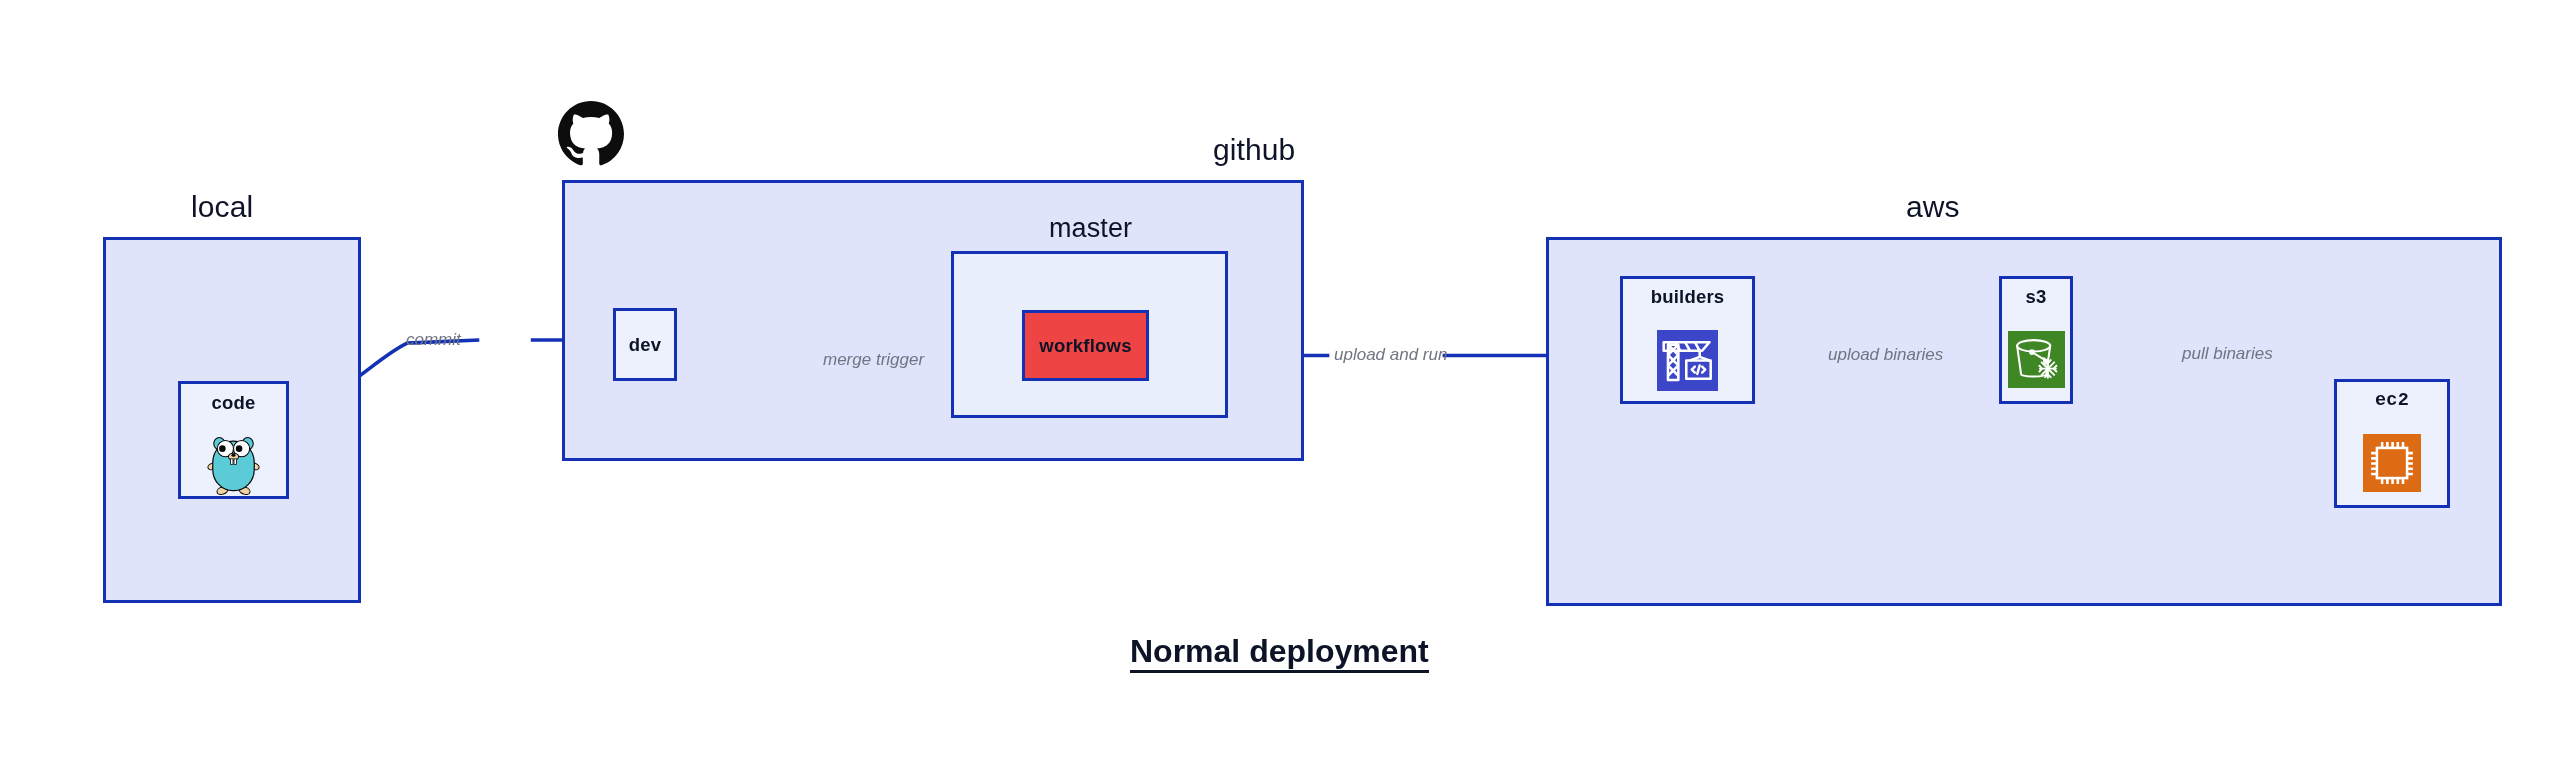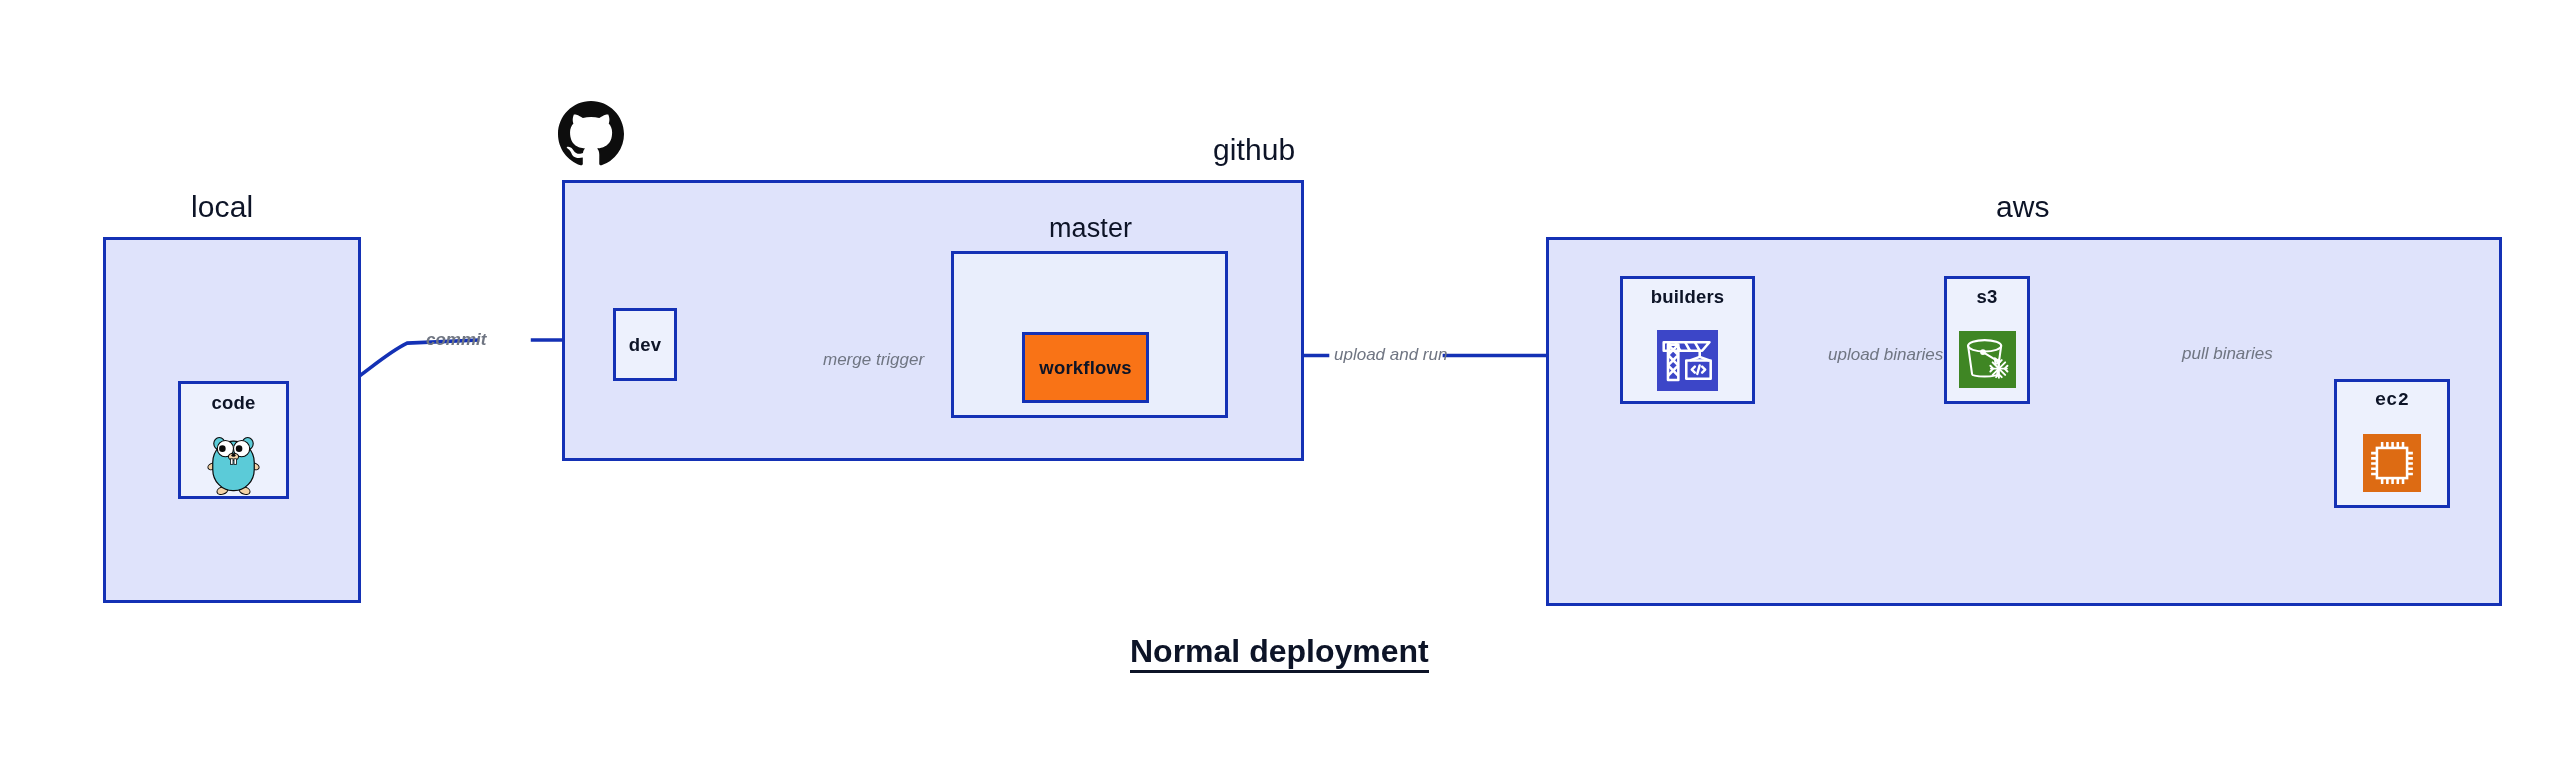--- a/index.html
+++ b/index.html
@@ -159,26 +159,26 @@
     <path fill="#0d0d0d" d="M8 0C3.58 0 0 3.58 0 8c0 3.54 2.29 6.53 5.47 7.59.4.07.55-.17.55-.38 0-.19-.01-.82-.01-1.49-2.01.37-2.53-.49-2.69-.94-.09-.23-.48-.94-.82-1.13-.28-.15-.68-.52-.01-.53.63-.01 1.08.58 1.23.82.72 1.21 1.87.87 2.33.66.07-.52.28-.87.51-1.07-1.78-.2-3.64-.89-3.64-3.95 0-.87.31-1.59.82-2.15-.08-.2-.36-1.02.08-2.12 0 0 .67-.21 2.2.82.64-.18 1.32-.27 2-.27s1.36.09 2 .27c1.53-1.04 2.2-.82 2.2-.82.44 1.1.16 1.92.08 2.12.51.56.82 1.27.82 2.15 0 3.07-1.87 3.75-3.65 3.95.29.25.54.73.54 1.48 0 1.07-.01 1.93-.01 2.2 0 .21.15.46.55.38A8.01 8.01 0 0 0 16 8c0-4.42-3.58-8-8-8z"></path>
   </svg>
 
   <div class="node" style="left:613px; top:308px; width:64px; height:73px; justify-content:center;">
     <div class="node-label">dev</div>
   </div>
 
   <div class="subgroup" style="left:951px; top:251px; width:277px; height:167px;"></div>
   <div class="group-label" style="left:1049px; top:213px; font-size:27px;">master</div>
 
-  <div class="node" style="left:1022px; top:332px; width:127px; height:71px; justify-content:center; background:#f97316;">
+  <div class="node" style="left:1022px; top:310px; width:127px; height:71px; justify-content:center; background:#ef4444;">
     <div class="node-label">workflows</div>
   </div>
 
   <div class="group" style="left:1546px; top:237px; width:956px; height:369px;"></div>
-  <div class="group-label" style="left:1996px; top:190px;">aws</div>
+  <div class="group-label" style="left:1906px; top:190px;">aws</div>
 
   <div class="node" style="left:1620px; top:276px; width:135px; height:128px; padding-top:7.2px;">
     <div class="node-label">builders</div>
     <svg class="icon-tile" width="61" height="61" viewBox="0 0 100 100" xmlns="http://www.w3.org/2000/svg" style="margin-top:5.2px;">
       <rect x="0" y="0" width="100" height="100" fill="#3c46c8"></rect>
       <g fill="none" stroke="#ffffff" stroke-width="4.2" stroke-linejoin="round">
 
         <rect x="18" y="24" width="17" height="58"></rect>
         <path d="M18 24 L35 41 M35 24 L18 41 M18 41 L35 58 M35 41 L18 58 M18 58 L35 75 M35 58 L18 75"></path>
 
@@ -193,21 +193,21 @@
         <rect x="48" y="50" width="40" height="30"></rect>
       </g>
       <g fill="none" stroke="#ffffff" stroke-width="4" stroke-linecap="round" stroke-linejoin="round">
         <path d="M62 60 L57 65 L62 70"></path>
         <path d="M74 60 L79 65 L74 70"></path>
         <path d="M70 58 L66 72"></path>
       </g>
     </svg>
   </div>
 
-  <div class="node" style="left:1944px; top:276px; width:86px; height:128px; padding-top:7.2px;">
+  <div class="node" style="left:1999px; top:276px; width:74px; height:128px; padding-top:7.2px;">
     <div class="node-label">s3</div>
     <svg class="icon-tile" width="57" height="57" viewBox="0 0 100 100" xmlns="http://www.w3.org/2000/svg" style="margin-top:6.2px;">
       <rect x="0" y="0" width="100" height="100" fill="#3f8624"></rect>
       <g fill="none" stroke="#ffffff" stroke-width="3.6" stroke-linejoin="round" stroke-linecap="round">
 
         <ellipse cx="45" cy="26" rx="29" ry="10"></ellipse>
         <path d="M16 26 L23 76 C23 81 67 81 67 76 L74 26"></path>
 
         <path d="M42 37 L68 53"></path>
         <circle cx="42" cy="37" r="3.2" fill="#ffffff"></circle>
@@ -238,21 +238,21 @@
 
         <path d="M33 76 L33 86 M42 76 L42 86 M51 76 L51 86 M60 76 L60 86 M69 76 L69 86"></path>
 
         <path d="M24 33 L14 33 M24 42 L14 42 M24 51 L14 51 M24 60 L14 60 M24 69 L14 69"></path>
 
         <path d="M76 33 L86 33 M76 42 L86 42 M76 51 L86 51 M76 60 L86 60 M76 69 L86 69"></path>
       </g>
     </svg>
   </div>
 
-  <div class="edge-label" style="left:426px; top:330px;font-weight:bold;">commit</div>
+  <div class="edge-label" style="left:406px; top:330px;">commit</div>
 
   <div class="edge-label" style="left:823px; top:350px;">merge trigger</div>
 
   <div class="edge-label" style="left:1334px; top:345px;">upload and run</div>
 
   <div class="edge-label" style="left:1828px; top:333px;margin-top:12px;">upload binaries</div>
 
   <div class="edge-label" style="left:2182px; top:344px;">pull binaries</div>
 
   <div id="diagram-title" style="left:1130px; top:635px;">Normal deployment</div>

